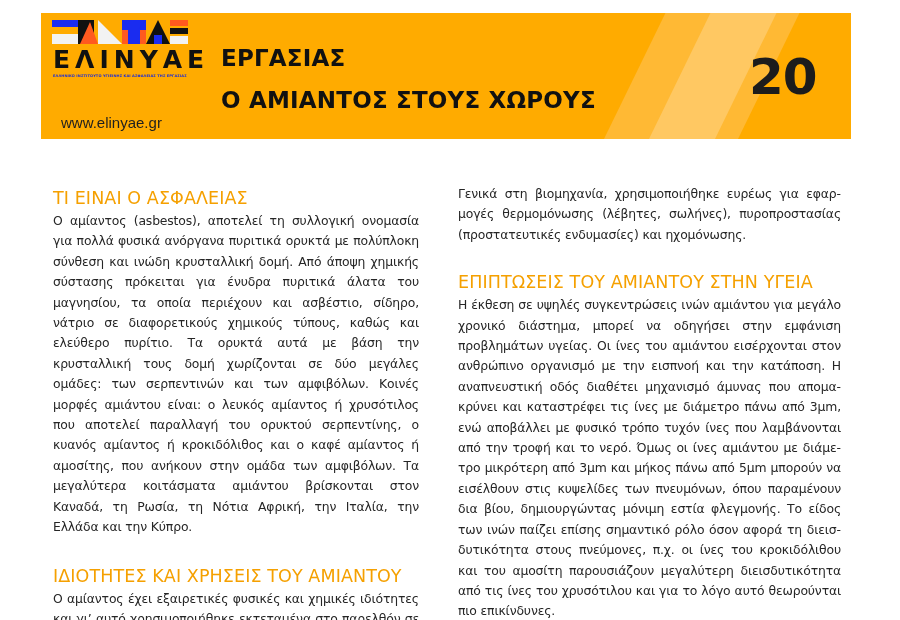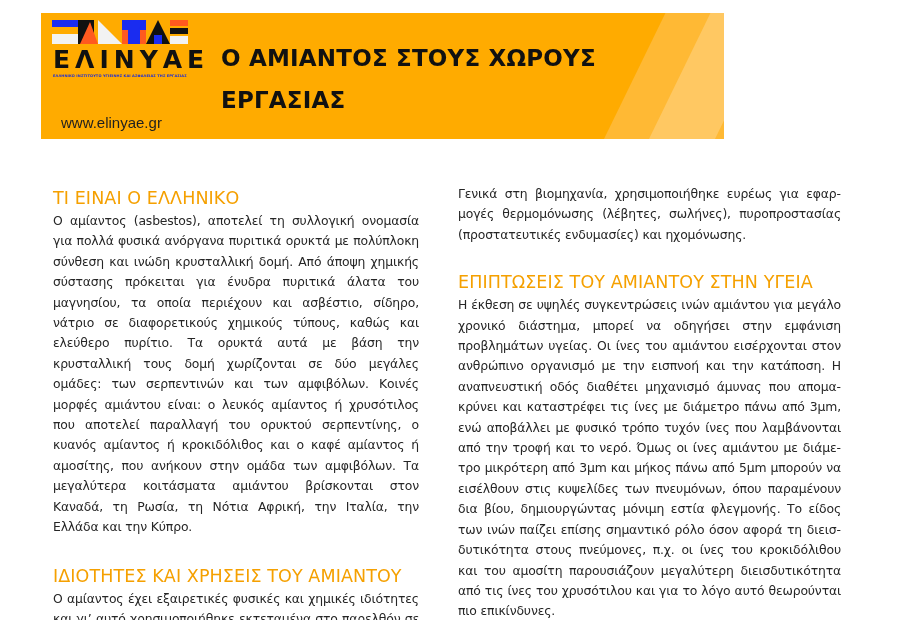--- a/index.html
+++ b/index.html
@@ -4,22 +4,22 @@
 <style>
   html, body { margin: 0; padding: 0; }
   body {
     width: 900px; height: 620px; overflow: hidden;
     background: #ffffff;
     font-family: "DejaVu Sans", sans-serif;
     color: #1f1f1f;
     position: relative;
   }
   .banner {
-    position: absolute; left: 41px; top: 13px; width: 683px; height: 126px;
-    background: #ffab00; overflow: hidden;
+    position: absolute; left: 41px; top: 13px; width: 791px; height: 126px;
+    background: #ffab00; overflow: hidden; padding-left: 19px;
   }
   .stripe1 {
     position: absolute; top: 0; height: 126px;
     left: 563px; width: 134px;
     background: #ffb934;
     transform: skewX(-26deg); transform-origin: bottom left;
   }
   .stripe2 {
     position: absolute; top: 0; height: 126px;
     left: 608px; width: 66px;
@@ -99,28 +99,28 @@
       <rect x="118" y="0" width="18" height="6" fill="#ff5a1f"></rect>
       <rect x="118" y="8" width="18" height="6" fill="#111"></rect>
       <rect x="118" y="16" width="18" height="8" fill="#f2f2f2"></rect>
     </svg>
     <div class="logo-word">ΕΛΙΝΥΑΕ</div>
     <div class="logo-sub">ΕΛΛΗΝΙΚΟ ΙΝΣΤΙΤΟΥΤΟ ΥΓΙΕΙΝΗΣ ΚΑΙ ΑΣΦΑΛΕΙΑΣ ΤΗΣ ΕΡΓΑΣΙΑΣ</div>
   </div>
   <div class="logo-url">www.elinyae.gr</div>
 
   <div class="doc-title">
+    <div>ΕΡΓΑΣΙΑΣ</div>
     <div>Ο ΑΜΙΑΝΤΟΣ ΣΤΟΥΣ ΧΩΡΟΥΣ</div>
-    <div>ΕΡΓΑΣΙΑΣ</div>
   </div>
   <div class="doc-number">20</div>
 </div>
 
 <div class="col left">
-  <h2 class="sec-head">ΤΙ ΕΙΝΑΙ Ο ΕΛΛΗΝΙΚΟ</h2>
+  <h2 class="sec-head">ΤΙ ΕΙΝΑΙ Ο ΑΣΦΑΛΕΙΑΣ</h2>
   <p>Ο αμίαντος (asbestos), αποτελεί τη συλλογική ονομασία για πολλά φυσικά ανόργανα πυριτικά ορυκτά με πολύπλοκη σύν­θεση και ινώδη κρυσταλλική δομή. Από άποψη χημικής σύ­στασης πρόκειται για ένυδρα πυριτικά άλατα του μαγνησίου, τα οποία περιέχουν και ασβέστιο, σίδηρο, νάτριο σε διαφορε­τικούς χημικούς τύπους, καθώς και ελεύθερο πυρίτιο. Τα ορυ­κτά αυτά με βάση την κρυσταλλική τους δομή χωρίζονται σε δύο μεγάλες ομάδες: των σερπεντινών και των αμφιβόλων. Κοινές μορφές αμιάντου είναι: ο λευκός αμίαντος ή χρυσό­τιλος που αποτελεί παραλλαγή του ορυκτού σερπεντίνης, ο κυανός αμίαντος ή κροκιδόλιθος και ο καφέ αμίαντος ή αμοσί­της, που ανήκουν στην ομάδα των αμφιβόλων. Τα μεγαλύτε­ρα κοιτάσματα αμιάντου βρίσκονται στον Καναδά, τη Ρωσία, τη Νότια Αφρική, την Ιταλία, την Ελλάδα και την Κύπρο.</p>
 
   <h2 class="sec-head gap-head">ΙΔΙΟΤΗΤΕΣ ΚΑΙ ΧΡΗΣΕΙΣ ΤΟΥ ΑΜΙΑΝΤΟΥ</h2>
   <p>Ο αμίαντος έχει εξαιρετικές φυσικές και χημικές ιδιότητες και γι’ αυτό χρησιμοποιήθηκε εκτεταμένα στο παρελθόν σε ποικιλία εφαρμογών. Σήμερα η χρήση του έχει απαγορευθεί επειδή η εισπνοή του προκαλεί σοβαρές βλάβες στην υγεία.</p>
 
 </div>
 
 <div class="col right">
   <p>Γενικά στη βιομηχανία, χρησιμοποιήθηκε ευρέως για εφαρ­μογές θερμομόνωσης (λέβητες, σωλήνες), πυροπροστασίας (προστατευτικές ενδυμασίες) και ηχομόνωσης.</p>
 

